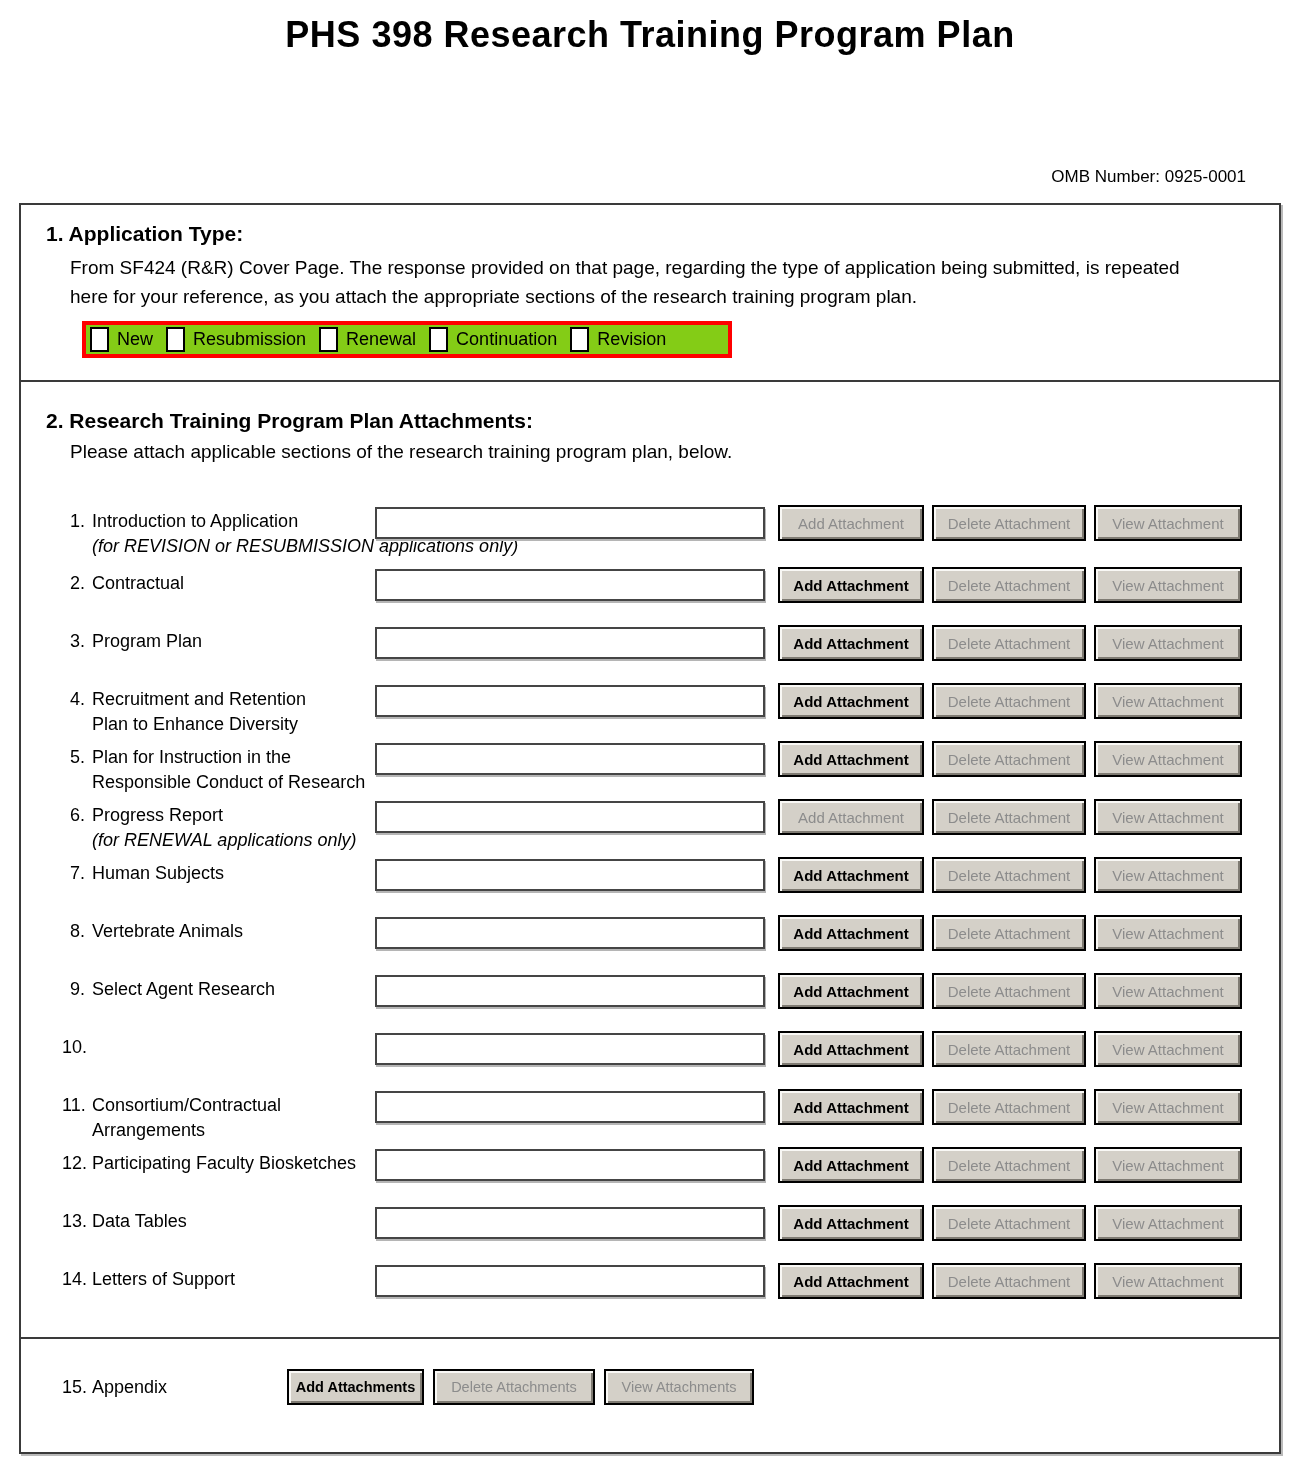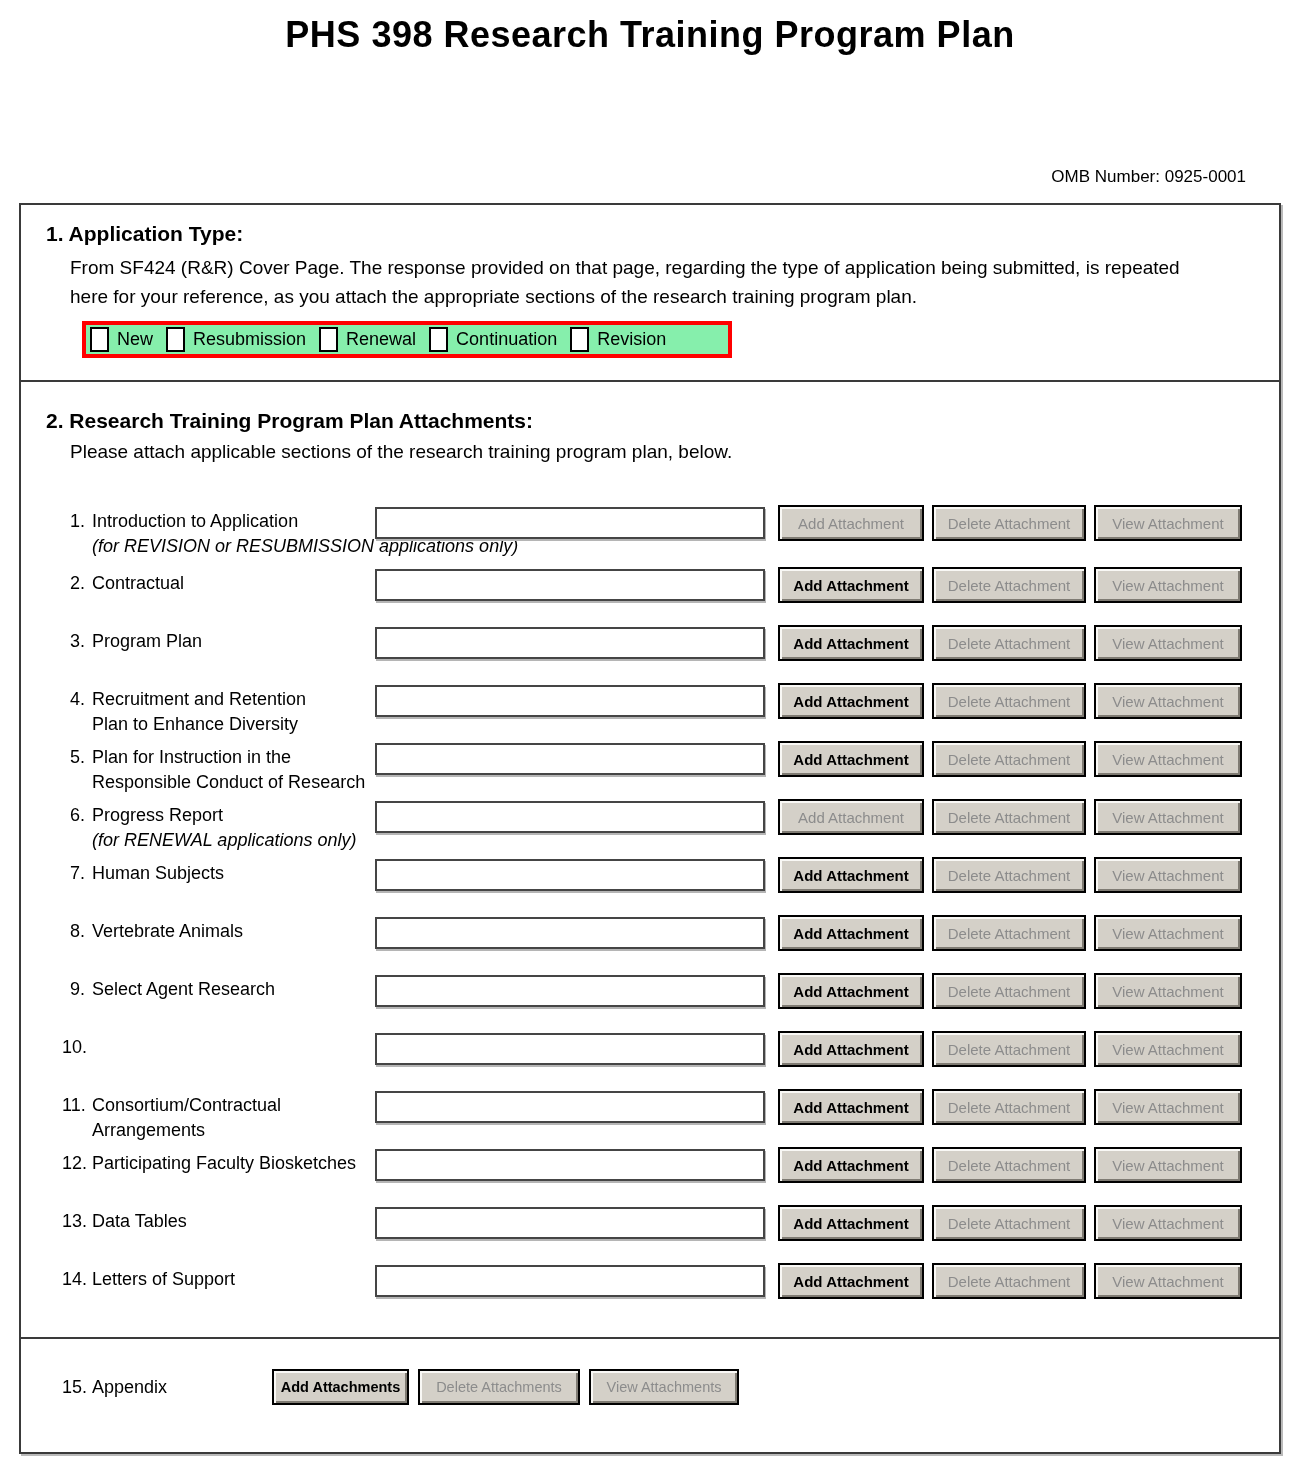--- a/index.html
+++ b/index.html
@@ -114,37 +114,37 @@
   .btn-view { width: 148px; }
   
   #section3 { padding-top: 30px; padding-bottom: 47px; }
   .appendix-row { display: flex; margin-left: 16px; align-items: flex-end; }
   .appendix-label {
     width: 210px; flex: none;
     display: flex;
     font-size: 18px;
     line-height: 36px;
   }
-  .appendix-row .btn-group { margin-left: 0; gap: 9px; }
+  .appendix-row .btn-group { margin-left: 15px; gap: 9px; }
   .btn-add-m  { width: 137px; font-size: 14.5px; }
   .btn-del-m  { width: 162px; font-size: 14.5px; }
   .btn-view-m { width: 150px; font-size: 14.5px; }
 </style>
 </head>
 <body>
 
 <div class="page-title">PHS 398 Research Training Program Plan</div>
 <div class="omb">OMB Number: 0925-0001</div>
 
 <div class="form-container">
 
   <div class="form-section" id="section1">
     <div class="section-heading">1. Application Type:</div>
     <p class="section-desc">From SF424 (R&amp;R) Cover Page.  The response provided on that page, regarding the type of application being submitted, is repeated here for your reference, as you attach the appropriate sections of the research training program plan.</p>
-    <div class="cb-bar" style="background: #86efac; border-color: rgb(255, 0, 0);">
+    <div class="cb-bar" style="background: #84cc16; border-color: rgb(255, 0, 0);">
         <span class="cb-item">
           <span class="checkbox"></span>
           <span class="cb-label">New</span>
         </span>
         <span class="cb-item">
           <span class="checkbox"></span>
           <span class="cb-label">Resubmission</span>
         </span>
         <span class="cb-item">
           <span class="checkbox"></span>

